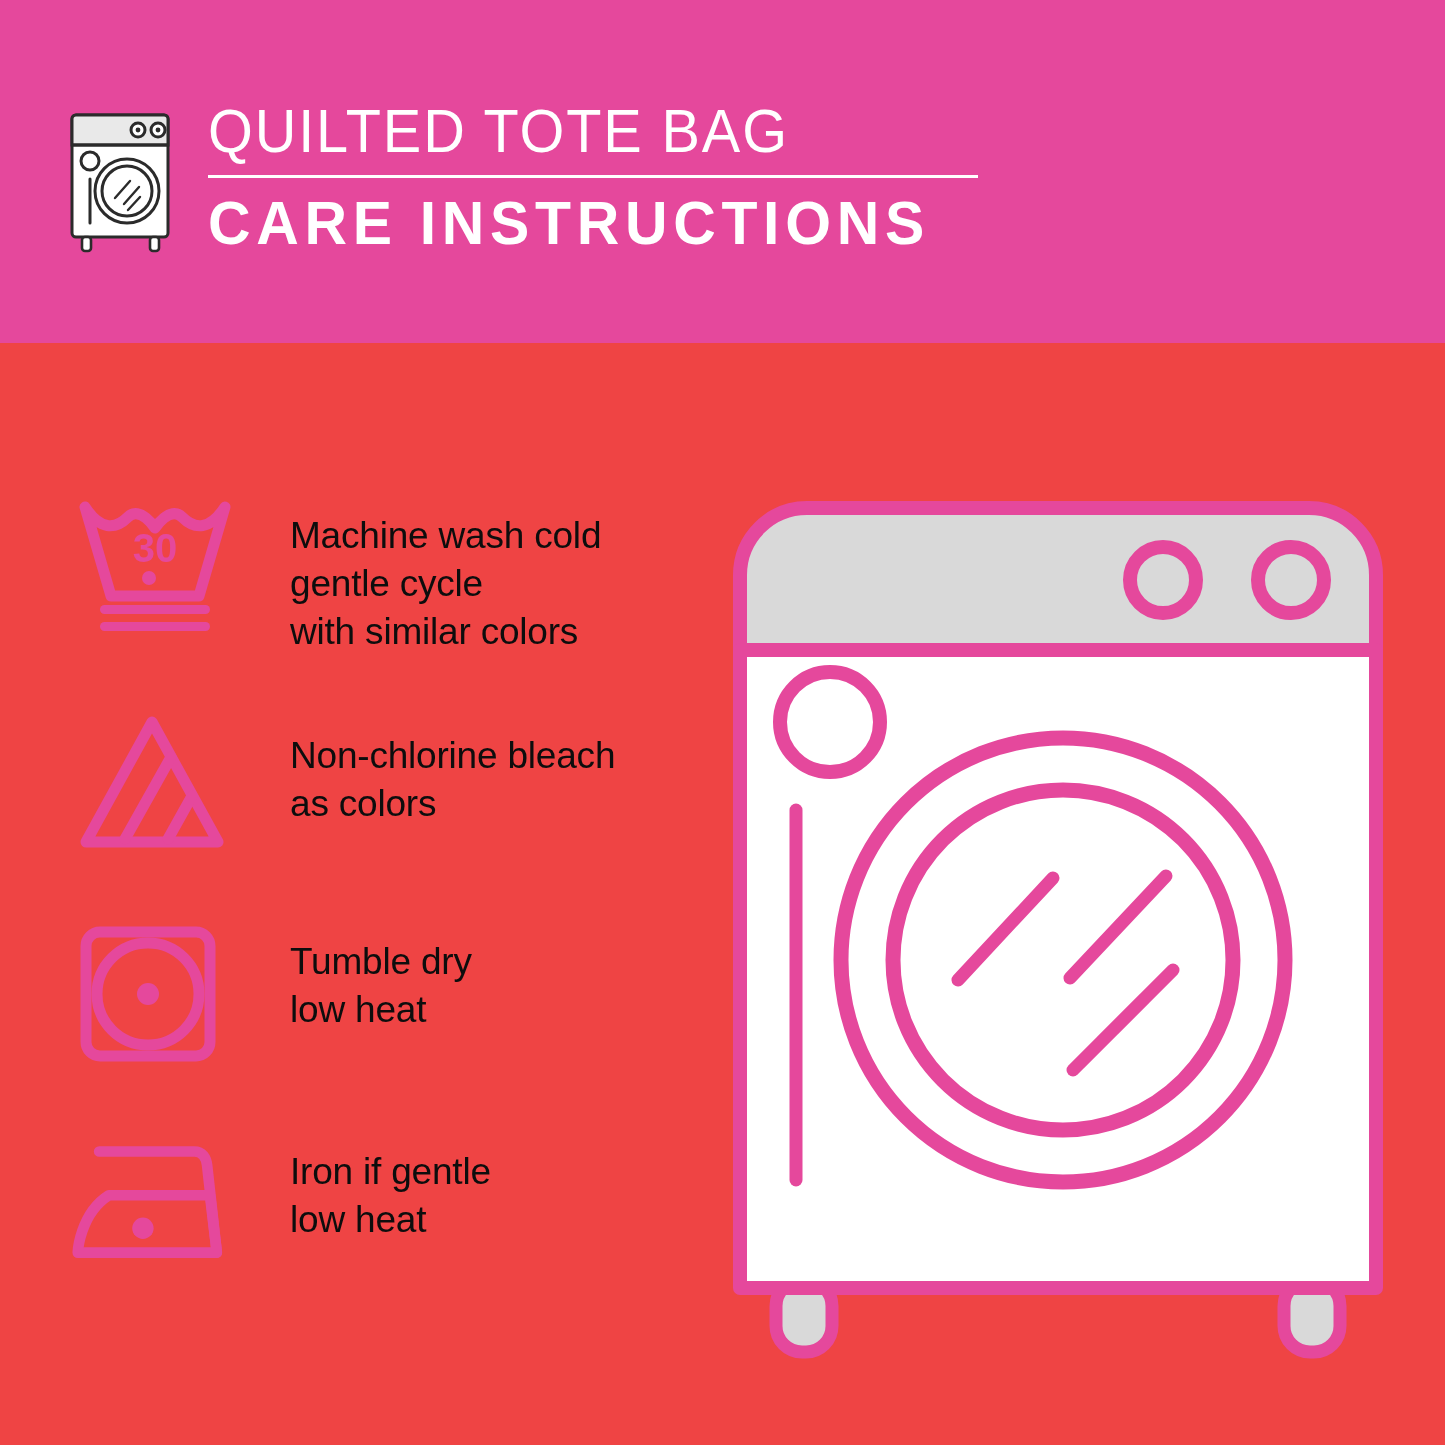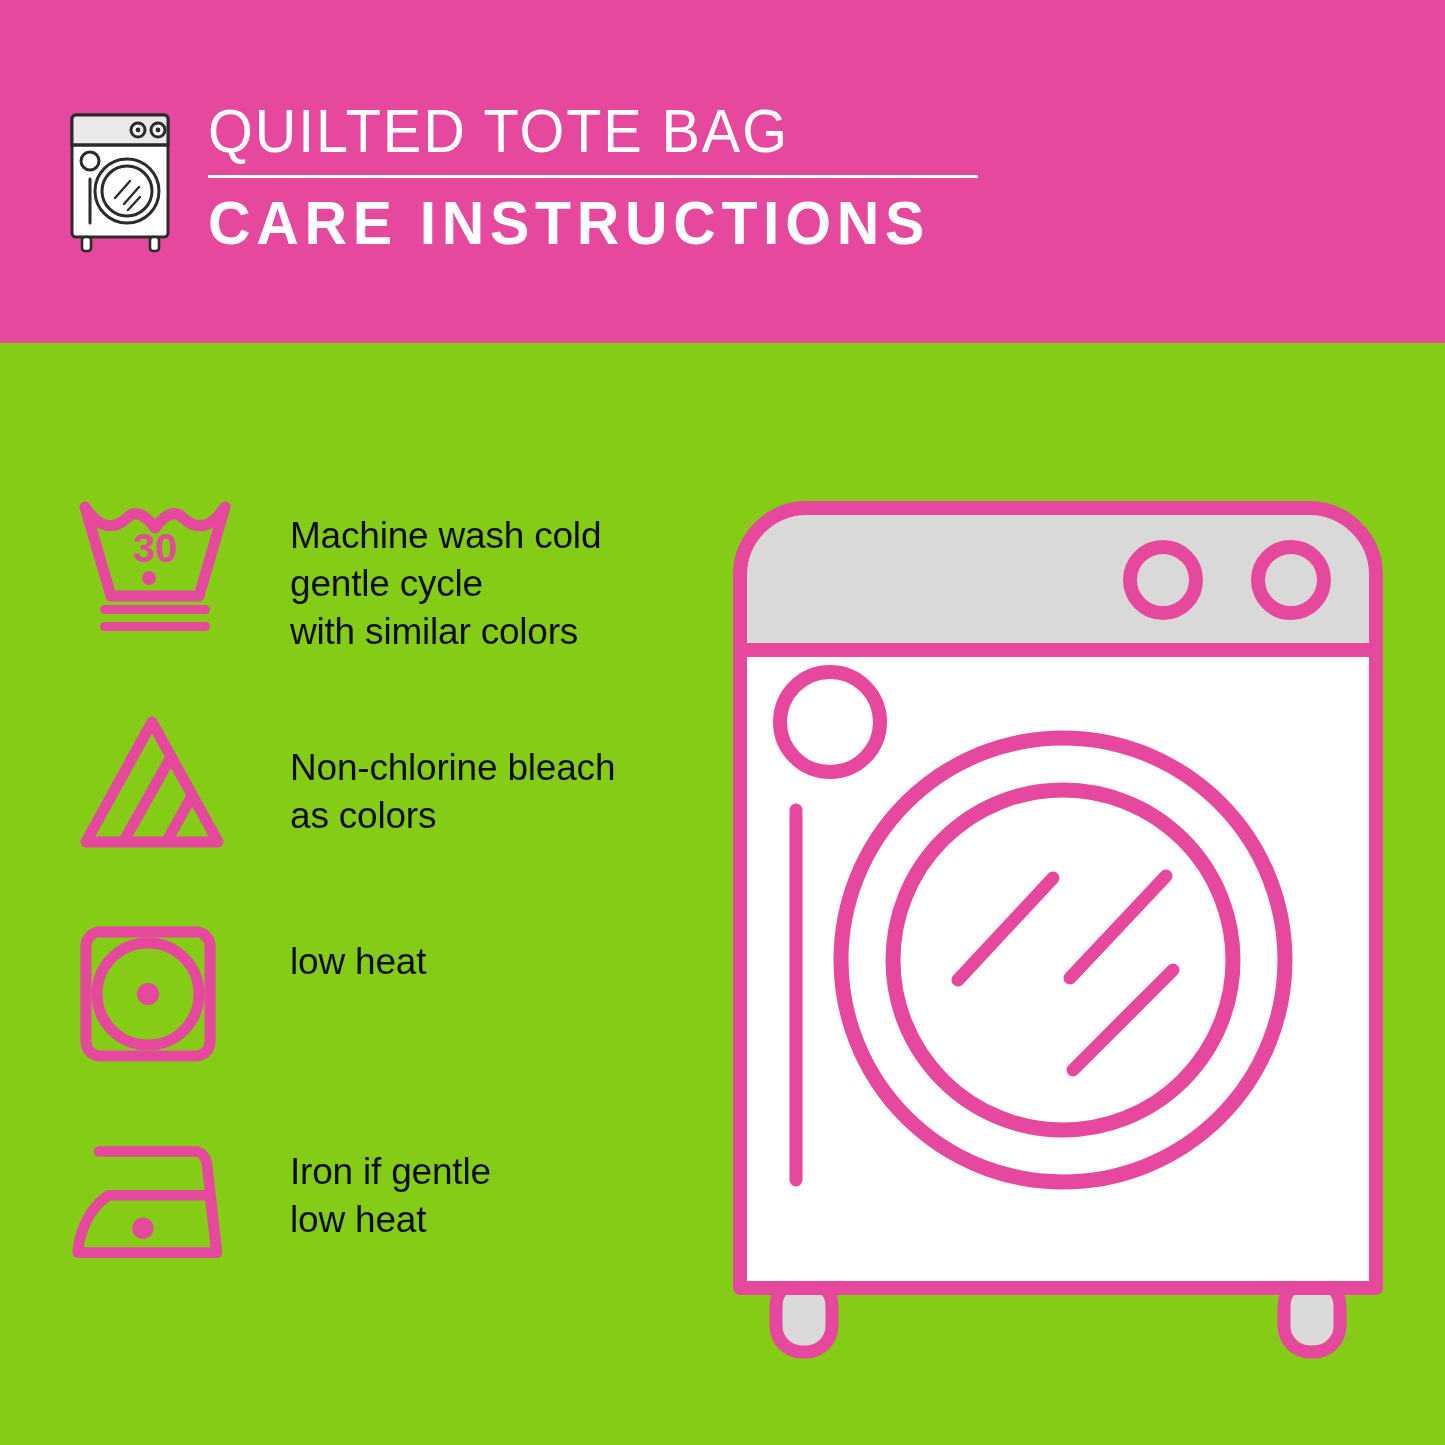--- a/index.html
+++ b/index.html
@@ -10,21 +10,21 @@
     width: 1445px;
     height: 1445px;
     background: #ffffff;
     font-family: "Liberation Sans", sans-serif;
     overflow: hidden;
   }
   .page {
     position: relative;
     width: 1445px;
     height: 1445px;
-    background: #84cc16;
+    background: #ef4444;
   }
 
   
   .header-band {
     position: absolute;
     left: 0;
     top: 0;
     width: 1445px;
     height: 343px;
     background: #e5489c;
@@ -104,21 +104,21 @@
     font-size: 37px;
     font-weight: 400;
     color: #0d0d0d;
     line-height: 48px;
     letter-spacing: -0.2px;
   }
   .care-text .tline { display: block; white-space: nowrap; }
 
   
   .row-wash   .care-text { margin-top: 22px; }
-  .row-bleach .care-text { margin-top: 44px; }
+  .row-bleach .care-text { margin-top: 32px; }
   .row-dry    .care-text { margin-top: 28px; }
   .row-iron   .care-text { margin-top: 28px; }
 
   .row-wash   .care-symbol { margin-top: 0px; }
   .row-bleach .care-symbol { margin-top: 8px; }
   .row-dry    .care-symbol { margin-top: 8px; }
   .row-iron   .care-symbol { margin-top: 14px; }
 
   
   .machine-illustration {
@@ -216,20 +216,21 @@
 
     <div class="care-row row-dry">
       <div class="care-symbol">
         <svg viewBox="0 0 170 150" width="170" height="150" fill="none" xmlns="http://www.w3.org/2000/svg">
           <rect x="16" y="14" width="124" height="124" rx="14" stroke="#e5489c" stroke-width="11" fill="none"></rect>
           <circle cx="78" cy="76" r="51" stroke="#e5489c" stroke-width="11" fill="none"></circle>
           <circle cx="78" cy="76" r="11" fill="#e5489c"></circle>
         </svg>
       </div>
       <div class="care-text">
+        <span class="tline">Tumble dry</span>
         <span class="tline">low heat</span>
       </div>
     </div>
 
     <div class="care-row row-iron">
       <div class="care-symbol">
         <svg viewBox="0 0 180 140" width="180" height="140" fill="none" xmlns="http://www.w3.org/2000/svg">
 
           <path d="M30 16 H128 C136 16 140 22 141 30 L151 120" stroke="#e5489c" stroke-width="11" stroke-linecap="round" stroke-linejoin="round" fill="none"></path>
 

